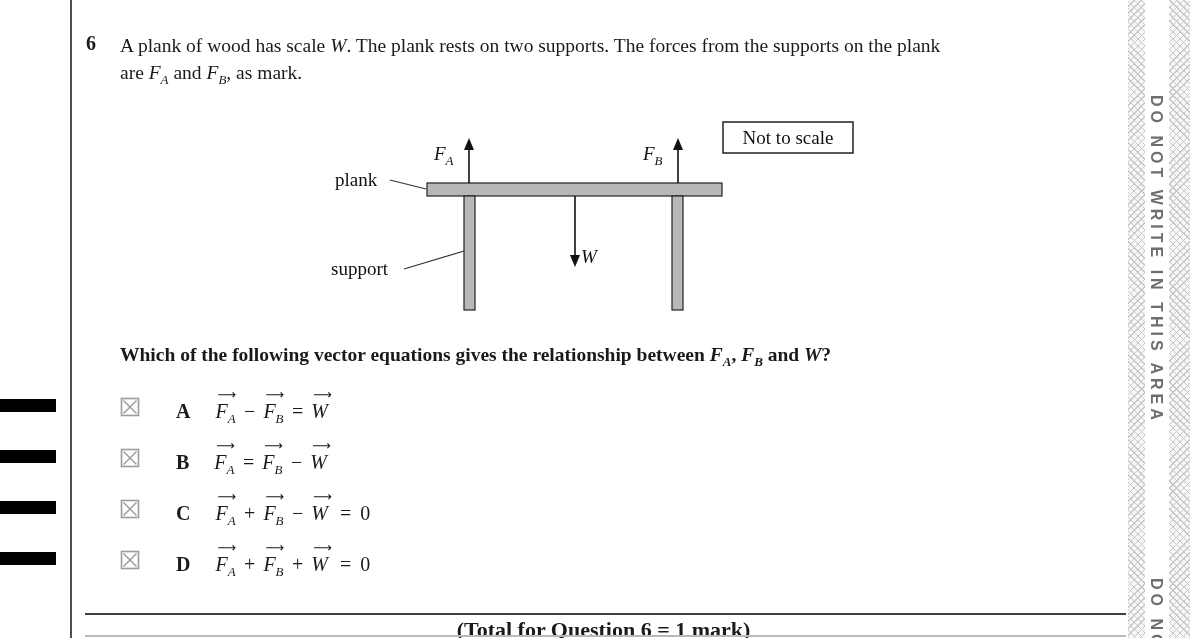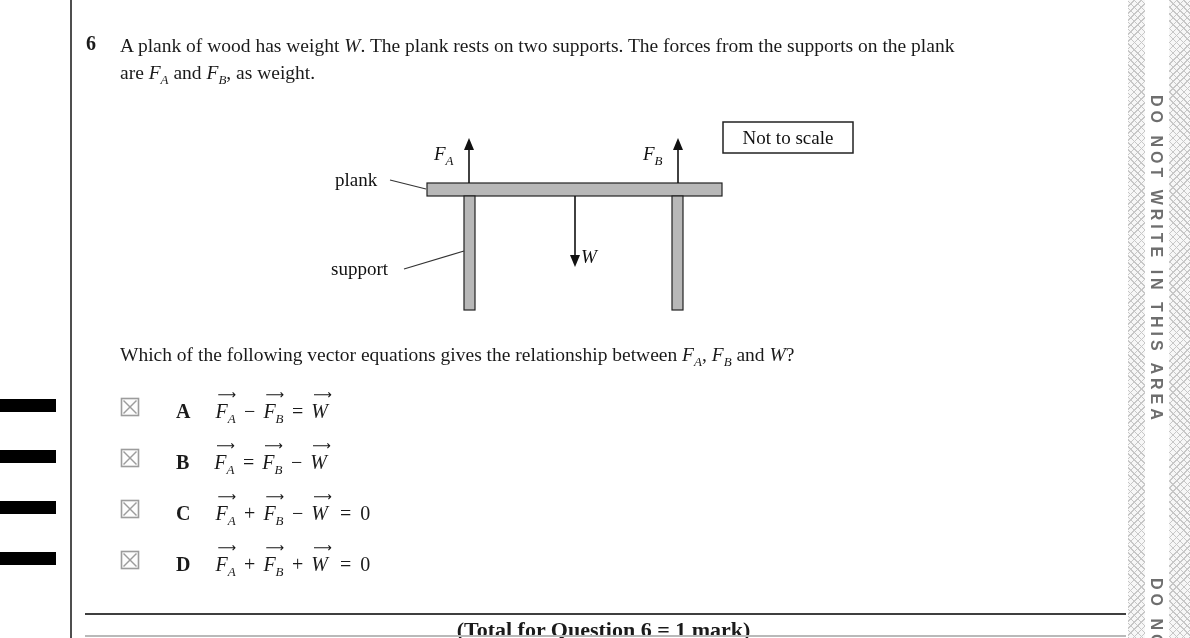--- a/index.html
+++ b/index.html
@@ -19,21 +19,21 @@
   .qnum  { position:absolute; left:86px; top:32px; font-size:20px; font-weight:bold; }
   .qtext { position:absolute; left:120px; top:32px; width:835px; font-size:19.5px; line-height:27px; }
   .sym    { font-style:italic; }
   .symsub { font-size:13px; font-style:italic; }
 
   
   .diagram { position:absolute; left:322px; top:113px; width:545px; height:210px; }
   .diagram text { font-family:"Liberation Serif", serif; font-size:19px; fill:#111; }
 
   
-  .prompt { position:absolute; left:120px; top:344px; font-size:19.5px; white-space:nowrap; }
+  .prompt { position:absolute; left:120px; top:344px; font-size:19.5px; white-space:nowrap;font-weight:bold; }
 
   
   .option { position:absolute; left:120px; display:flex; align-items:baseline; }
   .option .cb { align-self:center; }
   .opt-letter { font-weight:bold; font-size:20px; margin:0 24px 0 36px; }
   .equation { font-size:20px; white-space:nowrap; }
   .vec { display:inline-block; margin:0 1px; }
   .vec .arrow { display:block; font-family:"DejaVu Sans", sans-serif; font-size:13px; height:10px; line-height:10px; margin-left:2px; color:#111; }
   .vec .base { font-style:italic; }
   .vec sub { font-size:13px; font-style:italic; line-height:0; }
@@ -64,21 +64,21 @@
 <body>
 
 <div class="bind-bar" style="top:399px"></div>
 <div class="bind-bar" style="top:450px"></div>
 <div class="bind-bar" style="top:501px"></div>
 <div class="bind-bar" style="top:552px"></div>
 
 <div class="page-edge"></div>
 
 <div class="qnum">6</div>
-<p class="qtext"><span>A plank of wood has weight </span><i class="sym">W</i><span>. The plank rests on two supports. The forces from the supports on the plank are </span><i class="sym">F</i><sub class="symsub">A</sub><span> and </span><i class="sym">F</i><sub class="symsub">B</sub><span>, as weight.</span></p>
+<p class="qtext"><span>A plank of wood has scale </span><i class="sym">W</i><span>. The plank rests on two supports. The forces from the supports on the plank are </span><i class="sym">F</i><sub class="symsub">A</sub><span> and </span><i class="sym">F</i><sub class="symsub">B</sub><span>, as mark.</span></p>
 
 <div class="diagram">
   <svg width="545" height="210" viewBox="0 0 545 210">
 
     <rect x="401" y="9" width="130" height="31" fill="#ffffff" stroke="#222" stroke-width="1.5"></rect>
     <text x="466" y="31" text-anchor="middle" font-size="18">Not to scale</text>
 
     <rect x="105" y="70" width="295" height="13" fill="#b8b8b8" stroke="#222" stroke-width="1.2"></rect>
     <rect x="142" y="83" width="11" height="114" fill="#b8b8b8" stroke="#222" stroke-width="1.2"></rect>
     <rect x="350" y="83" width="11" height="114" fill="#b8b8b8" stroke="#222" stroke-width="1.2"></rect>

